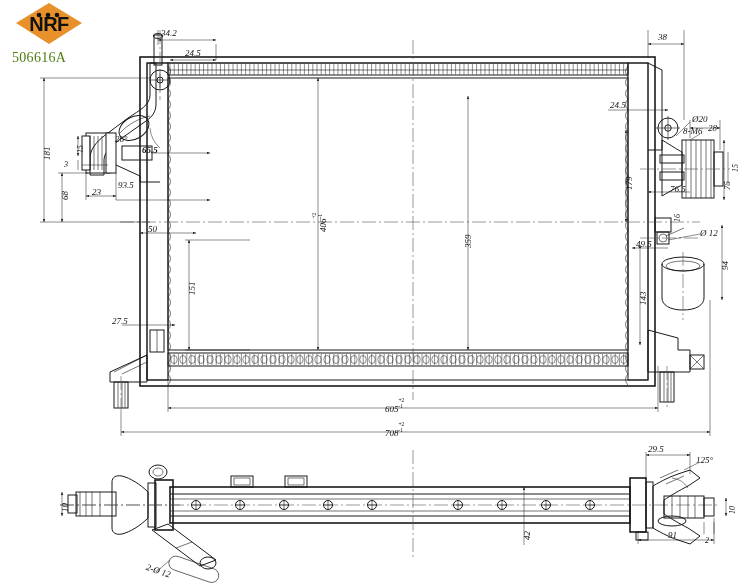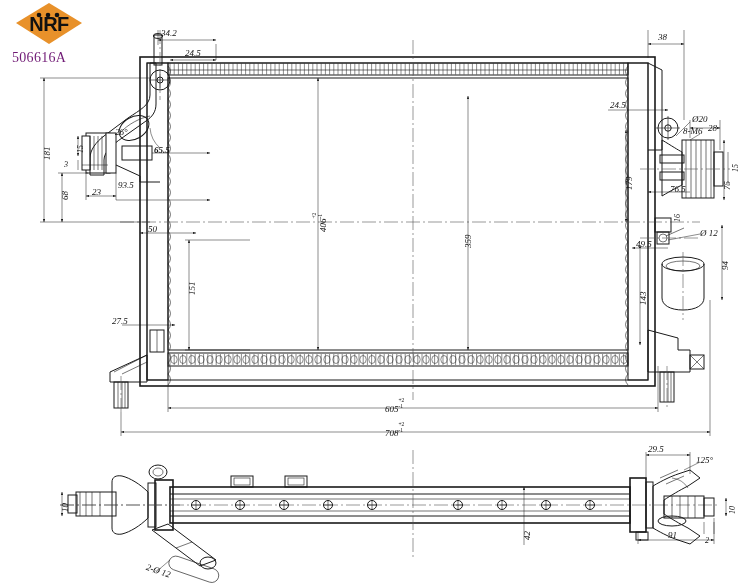--- a/index.html
+++ b/index.html
@@ -3,21 +3,21 @@
 <meta charset="utf-8">
 <style>
   html,body{margin:0;padding:0;background:#ffffff;}
   body{width:741px;height:586px;position:relative;overflow:hidden;
        font-family:"Liberation Serif", serif;color:#1a1a1a;}
   .stage{position:absolute;left:0;top:0;width:741px;height:586px;}
   svg.draw{position:absolute;left:0;top:0;width:741px;height:586px;}
   
   #logo{position:absolute;left:12px;top:2px;width:74px;height:44px;text-align:center;}
   #partno{position:absolute;left:12px;top:50px;font-size:14px;letter-spacing:.3px;
-          font-family:"Liberation Serif",serif;color:#701a75;}
+          font-family:"Liberation Serif",serif;color:#4d7c0f;}
   .dim{position:absolute;font-size:9px;font-family:"Liberation Serif",serif;
        color:#111;white-space:nowrap;font-style:italic;}
   .dim.v{transform:rotate(-90deg);transform-origin:0 0;}
   .dim.small{font-size:8px;}
   .tol{display:inline-block;font-size:5.5px;line-height:5.5px;vertical-align:super;
        text-align:left;font-style:normal;}
   .tol span{display:block;}
 </style>
 </head>
 <body>
@@ -744,26 +744,26 @@
   </svg>
 
   <div class="dim" style="left:161px;top:28px;">34.2</div>
   <div class="dim" style="left:185px;top:48px;">24.5</div>
 
   <div class="dim v" style="left:42px;top:160px;">181</div>
   <div class="dim v small" style="left:76px;top:153px;">15</div>
   <div class="dim small" style="left:64px;top:160px;">3</div>
   <div class="dim v" style="left:60px;top:200px;">68</div>
   <div class="dim" style="left:92px;top:187px;">23</div>
-  <div class="dim" style="left:154px;top:145px;font-weight:bold;">65.5</div>
+  <div class="dim" style="left:142px;top:145px;font-weight:bold;">65.5</div>
   <div class="dim" style="left:118px;top:180px;">93.5</div>
   <div class="dim" style="left:148px;top:224px;">50</div>
   <div class="dim v" style="left:187px;top:295px;">151</div>
   <div class="dim" style="left:112px;top:316px;">27.5</div>
-  <div class="dim" style="left:115px;top:127px;">26°</div>
+  <div class="dim" style="left:115px;top:134px;">26°</div>
 
   <div class="dim v" style="left:312px;top:232px;">
     <span>406</span><span class="tol">
       <span>+2</span>
       <span>-1</span></span>
   </div>
   <div class="dim v" style="left:463px;top:248px;">359</div>
 
   <div class="dim" style="left:385px;top:398px;">
     <span>605</span><span class="tol">

